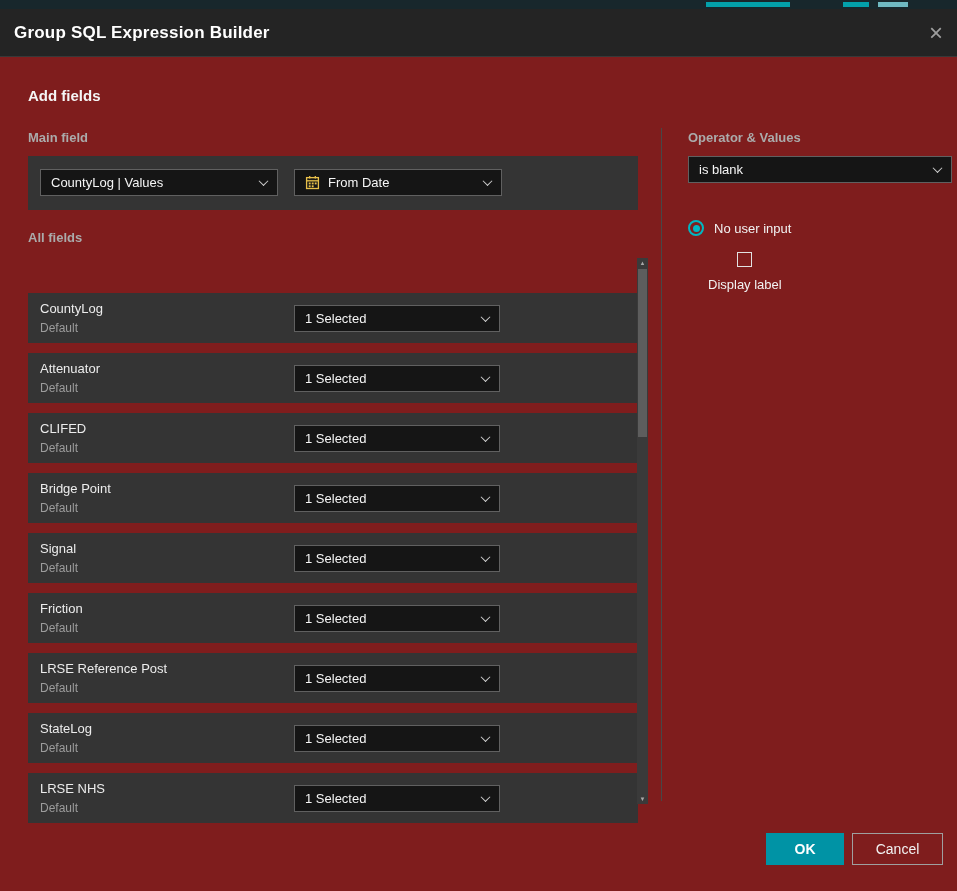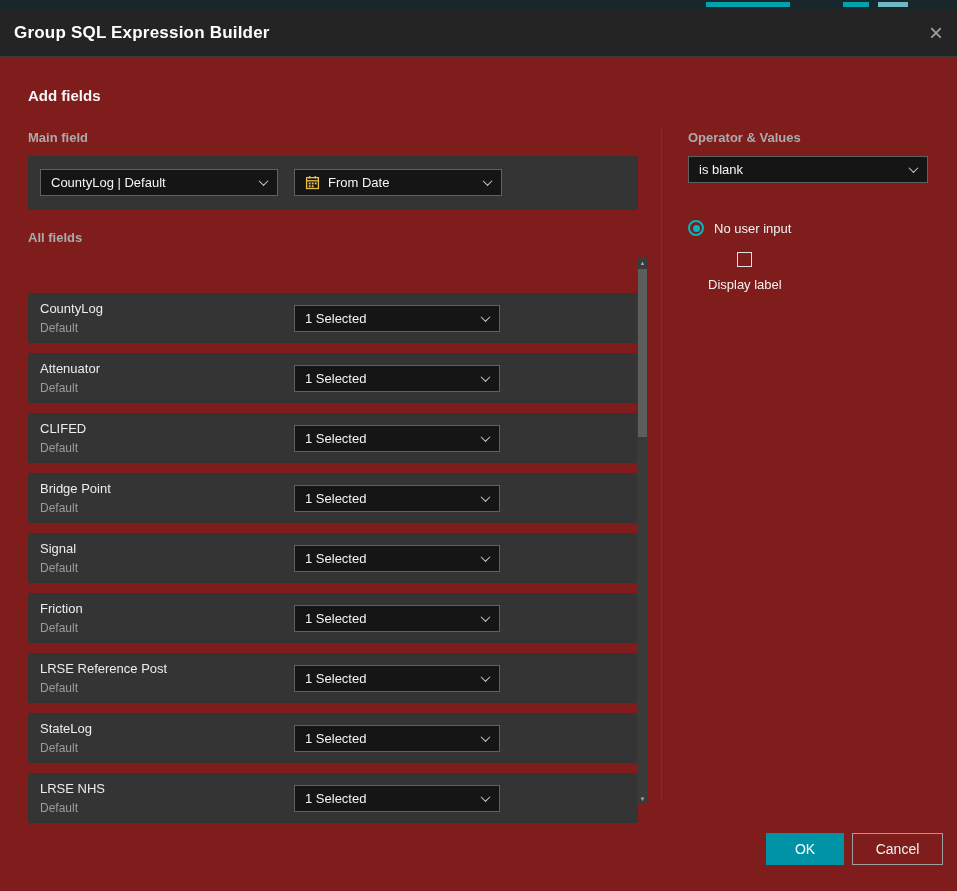--- a/index.html
+++ b/index.html
@@ -78,21 +78,21 @@
     font-size:6px; color:#a8a8a8; line-height:10px; cursor:pointer;
   }
   .scroll-arrow.up { top:0; }
   .scroll-arrow.down { bottom:0; }
   .scroll-thumb {
     position:absolute; left:1px; top:11px; width:9px; height:168px; background:#5d5d5d; cursor:grab;
   }
 
   .divider { position:absolute; left:661px; top:119px; width:1px; height:673px; background:#474747; }
 
-  .op-select { position:absolute; left:688px; top:147px; width:240px; }
+  .op-select { position:absolute; left:688px; top:147px; width:264px; }
 
   .option-row {
     position:absolute; display:flex; align-items:center; gap:10px;
     font-size:13px; color:#f2f2f2; cursor:pointer;
   }
   .radio-row { left:688px; top:211px; }
   .check-row { left:708px; top:243px;flex-direction:column; }
   .radio {
     position:relative; width:16px; height:16px; border-radius:50%;
     border:2px solid var(--accent); flex:0 0 auto;
@@ -102,21 +102,21 @@
   }
   .checkbox {
     width:15px; height:15px; border:1.5px solid #e2e2e2; background:transparent; flex:0 0 auto;
   }
 
   .btn {
     position:absolute; top:824px; height:32px; font-size:14px;
     font-family:inherit; cursor:pointer;
   }
   .ok {
-    left:766px; width:78px; background:var(--ok-bg); color:#ffffff; border:1px solid var(--ok-bg);
+    left:766px; width:78px; background:var(--ok-bg); color:#ffffff; border:1px solid var(--ok-bg);font-weight:bold;
   }
   .cancel {
     left:852px; width:91px; background:transparent; color:#f2f2f2; border:1px solid #9f9f9f;
   }
 </style>
 </head>
 <body>
 
 <div class="screen">
   <div class="peek">
@@ -130,21 +130,21 @@
       <h1 class="title">Group SQL Expression Builder</h1>
       <button class="close">×</button>
     </div>
 
     <h2 class="heading-add-fields">Add fields</h2>
 
     <div class="label main-field-label">Main field</div>
 
     <div class="main-panel">
       <div class="select layer-select">
-        <span>CountyLog | Default</span>
+        <span>CountyLog | Values</span>
         <span class="chev"></span>
       </div>
       <div class="select field-select">
         <svg class="cal-icon" width="15" height="15" viewBox="0 0 16 16">
           <rect x="1.7" y="2.8" width="12.6" height="11.6" fill="none" stroke="#e8c04a" stroke-width="1.4"></rect>
           <line x1="1.7" y1="6.2" x2="14.3" y2="6.2" stroke="#e8c04a" stroke-width="1.4"></line>
           <line x1="5" y1="1" x2="5" y2="3.6" stroke="#e8c04a" stroke-width="1.4"></line>
           <line x1="11" y1="1" x2="11" y2="3.6" stroke="#e8c04a" stroke-width="1.4"></line>
           <rect x="4" y="8" width="2" height="2" fill="#e8c04a"></rect>
           <rect x="7.2" y="8" width="2" height="2" fill="#e8c04a"></rect>

